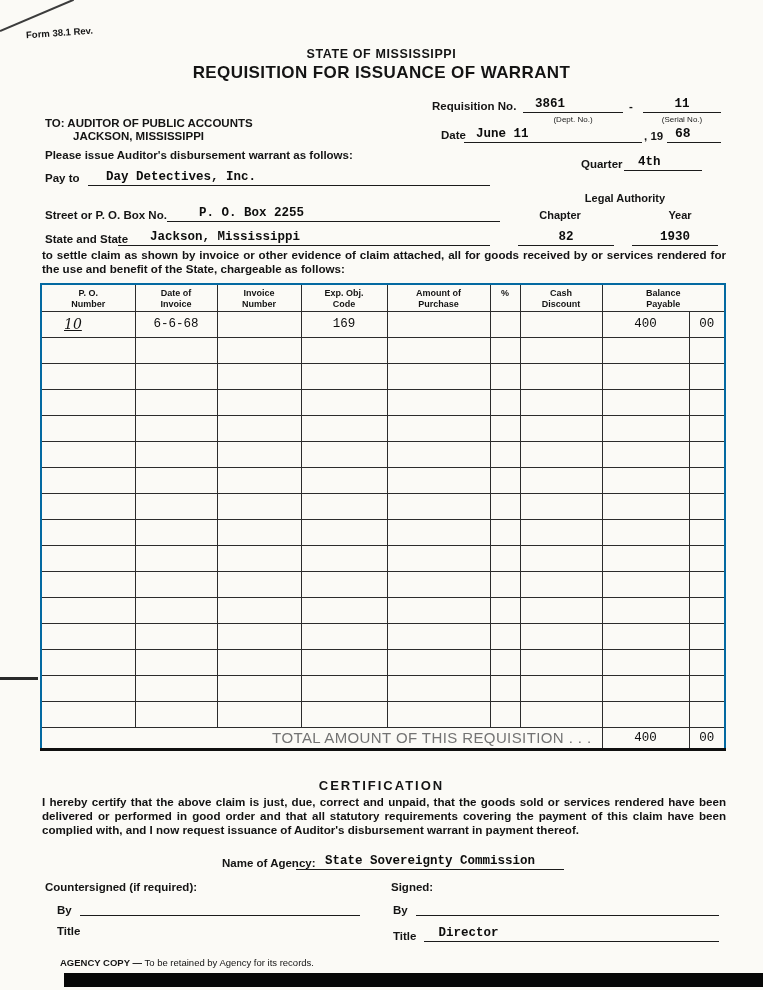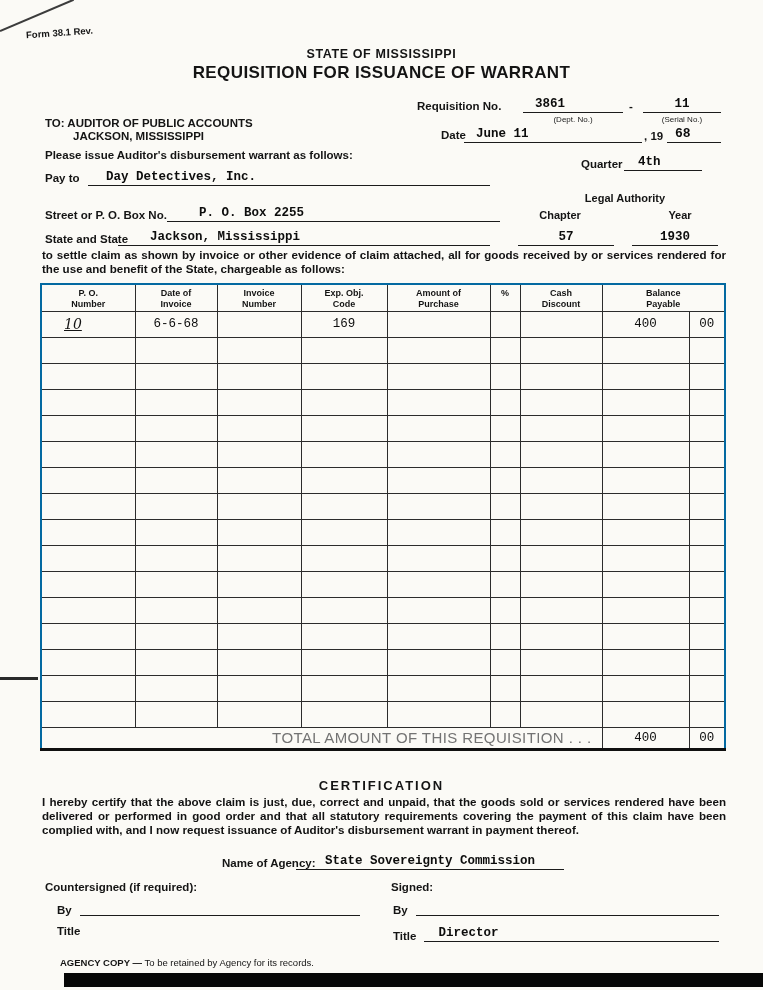--- a/index.html
+++ b/index.html
@@ -67,21 +67,21 @@
 
 <div class="page">
 
   <div class="diag-line"></div>
   <div class="edge-line"></div>
 
   <div id="form-number">Form 38.1 Rev.</div>
   <div id="main-title" class="ctr">REQUISITION FOR ISSUANCE OF WARRANT</div>
   <div id="state-title" class="ctr">STATE OF MISSISSIPPI</div>
 
-  <div class="lbl" style="left:417px; top:100px;">Requisition No.</div>
+  <div class="lbl" style="left:432px; top:100px;">Requisition No.</div>
   <div class="ul" style="left:523px; top:96px; width:100px;">
     <span class="typed" style="padding-left:12px;">3861</span>
   </div>
   <div class="lbl" style="left:629px; top:100px;">-</div>
   <div class="ul center" style="left:643px; top:96px; width:78px;">
     <span class="typed">11</span>
   </div>
   <div class="cap" style="left:523px; top:115px; width:100px;">(Dept. No.)</div>
   <div class="cap" style="left:643px; top:115px; width:78px;">(Serial No.)</div>
 
@@ -115,21 +115,21 @@
   <div class="lbl" style="left:45px; top:209px;">Street or P. O. Box No.</div>
   <div class="ul" style="left:167px; top:204px; width:333px; height:18px;">
     <span class="typed" style="padding-left:32px;">P. O. Box 2255</span>
   </div>
 
   <div class="lbl" style="left:45px; top:233px;">State and State</div>
   <div class="ul" style="left:118px; top:228px; width:372px; height:18px;">
     <span class="typed" style="padding-left:32px;">Jackson, Mississippi</span>
   </div>
   <div class="ul center" style="left:518px; top:228px; width:96px; height:18px;">
-    <span class="typed">57</span>
+    <span class="typed">82</span>
   </div>
   <div class="ul center" style="left:632px; top:228px; width:86px; height:18px;">
     <span class="typed">1930</span>
   </div>
 
   <div class="para" style="left:42px; top:248px; width:684px;">to settle claim as shown by invoice or other evidence of claim attached, all for goods received by or services rendered for the use and benefit of the State, chargeable as follows:</div>
 
   <div id="grid-wrap">
     <table id="grid">
       <colgroup>

